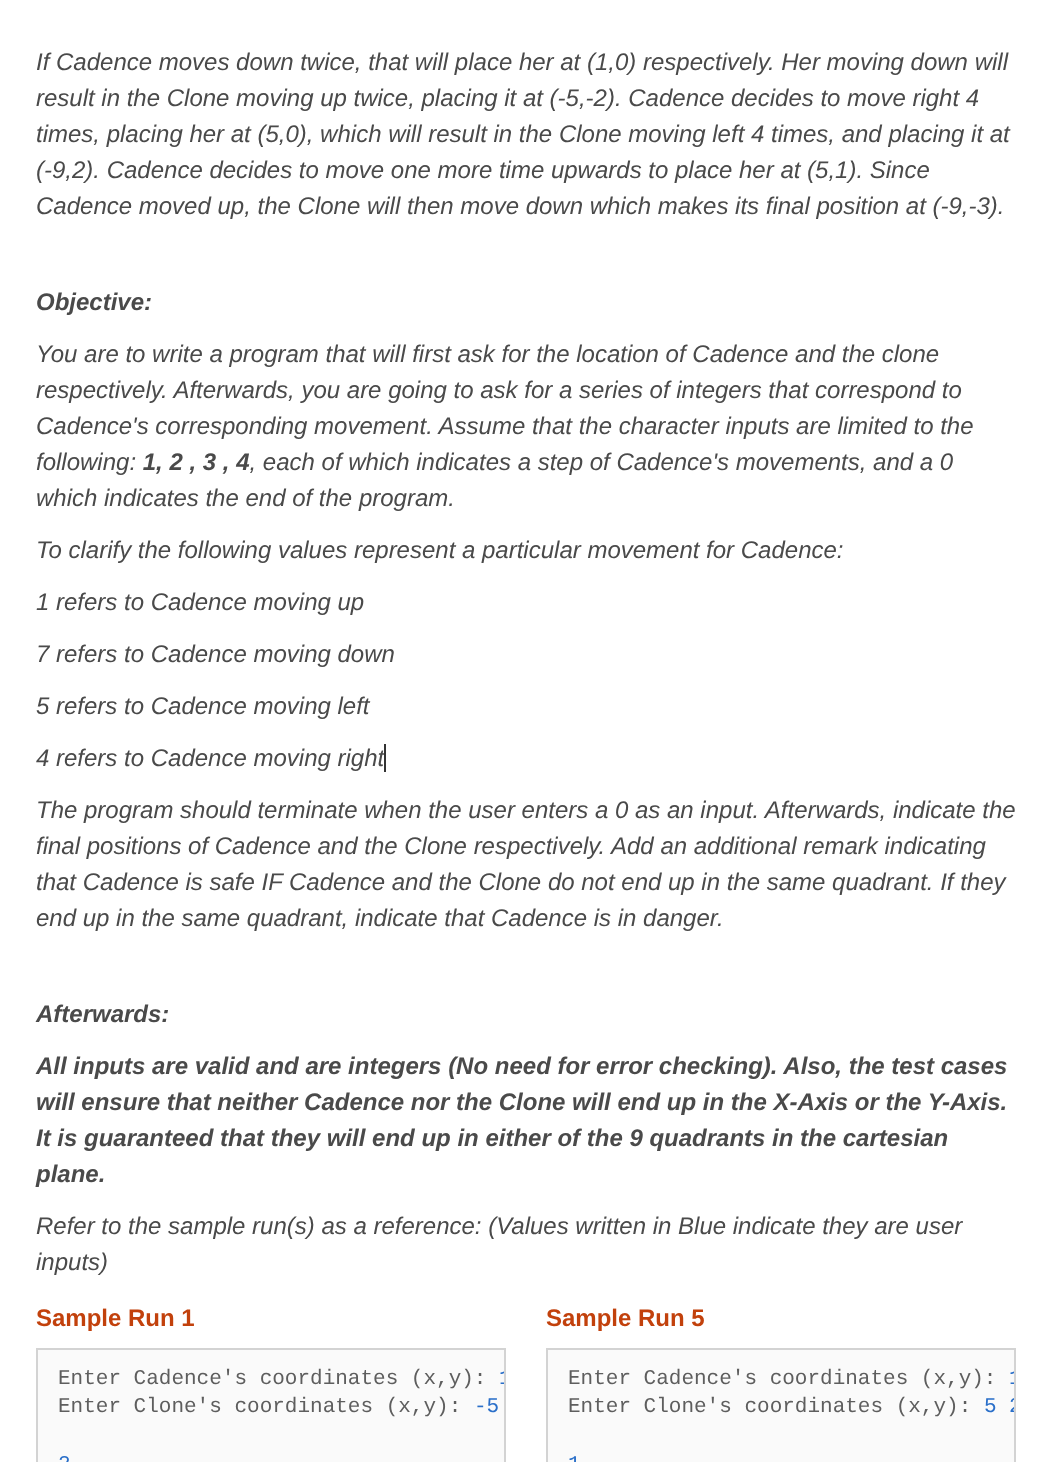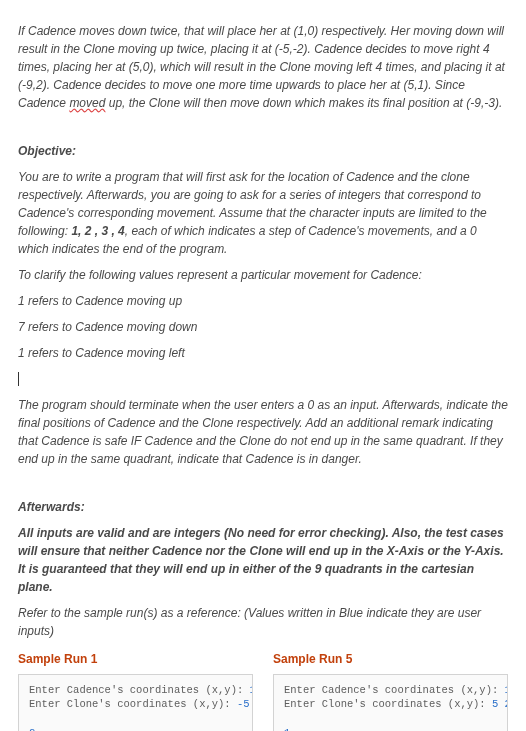--- a/index.html
+++ b/index.html
@@ -11,21 +11,21 @@
     background: #ffffff;
     line-height: 1.5;
     width: 526px;
     box-sizing: border-box;
   }
   p { margin: 8px 0; }
   .italic { font-style: italic; }
   .bold { font-weight: bold; }
   .bolditalic { font-weight: bold; font-style: italic; }
   .objhead { font-weight: bold; font-style: italic; margin-top:30px; }
-  .wavy { text-decoration: underline; text-decoration-style: wavy; text-decoration-color: #d44; }
+  .wavy { text-decoration-style: wavy; text-decoration-color: #d44; }
   .cursor { border-right: 1px solid #333; }
   .runs {
     display: flex;
     gap: 20px;
     margin-top: 10px;
   }
   .runcol { flex: 1 1 0; min-width: 0; }
   .runlabel { font-weight: bold; margin-bottom: 6px; font-size:12px; color:#c2410c; }
   .codebox {
     border: 1px solid #d3d3d3;
@@ -50,22 +50,22 @@
 <p class="objhead">Objective:</p>
 
 <p class="italic">
   <span>You are to write a program that will first ask for the location of Cadence and the clone respectively. Afterwards, you are going to ask for a series of integers that correspond to Cadence's corresponding movement. Assume that the character inputs are limited to the following: </span><span class="bold">1, 2 , 3 , 4</span><span>, each of which indicates a step of Cadence's movements, and a 0 which indicates the end of the program.</span>
 </p>
 
 <p class="italic">To clarify the following values represent a particular movement for Cadence:</p>
 
 <p class="italic">1 refers to Cadence moving up</p>
 <p class="italic">7 refers to Cadence moving down</p>
-<p class="italic">1 refers to Cadence moving left</p>
-<p class="italic"><span class="cursor"></span></p>
+<p class="italic">5 refers to Cadence moving left</p>
+<p class="italic"><span>4 refers to Cadence moving right</span><span class="cursor"></span></p>
 
 <p class="italic">The program should terminate when the user enters a 0 as an input. Afterwards, indicate the final positions of Cadence and the Clone respectively. Add an additional remark indicating that Cadence is safe IF Cadence and the Clone do not end up in the same quadrant. If they end up in the same quadrant, indicate that Cadence is in danger.</p>
 
 <p class="objhead">Afterwards:</p>
 
 <p class="bolditalic">All inputs are valid and are integers (No need for error checking). Also, the test cases will ensure that neither Cadence nor the Clone will end up in the X-Axis or the Y-Axis. It is guaranteed that they will end up in either of the 9 quadrants in the cartesian plane.</p>
 
 <p class="italic">Refer to the sample run(s) as a reference: (Values written in Blue indicate they are user inputs)</p>
 
 <div class="runs">

